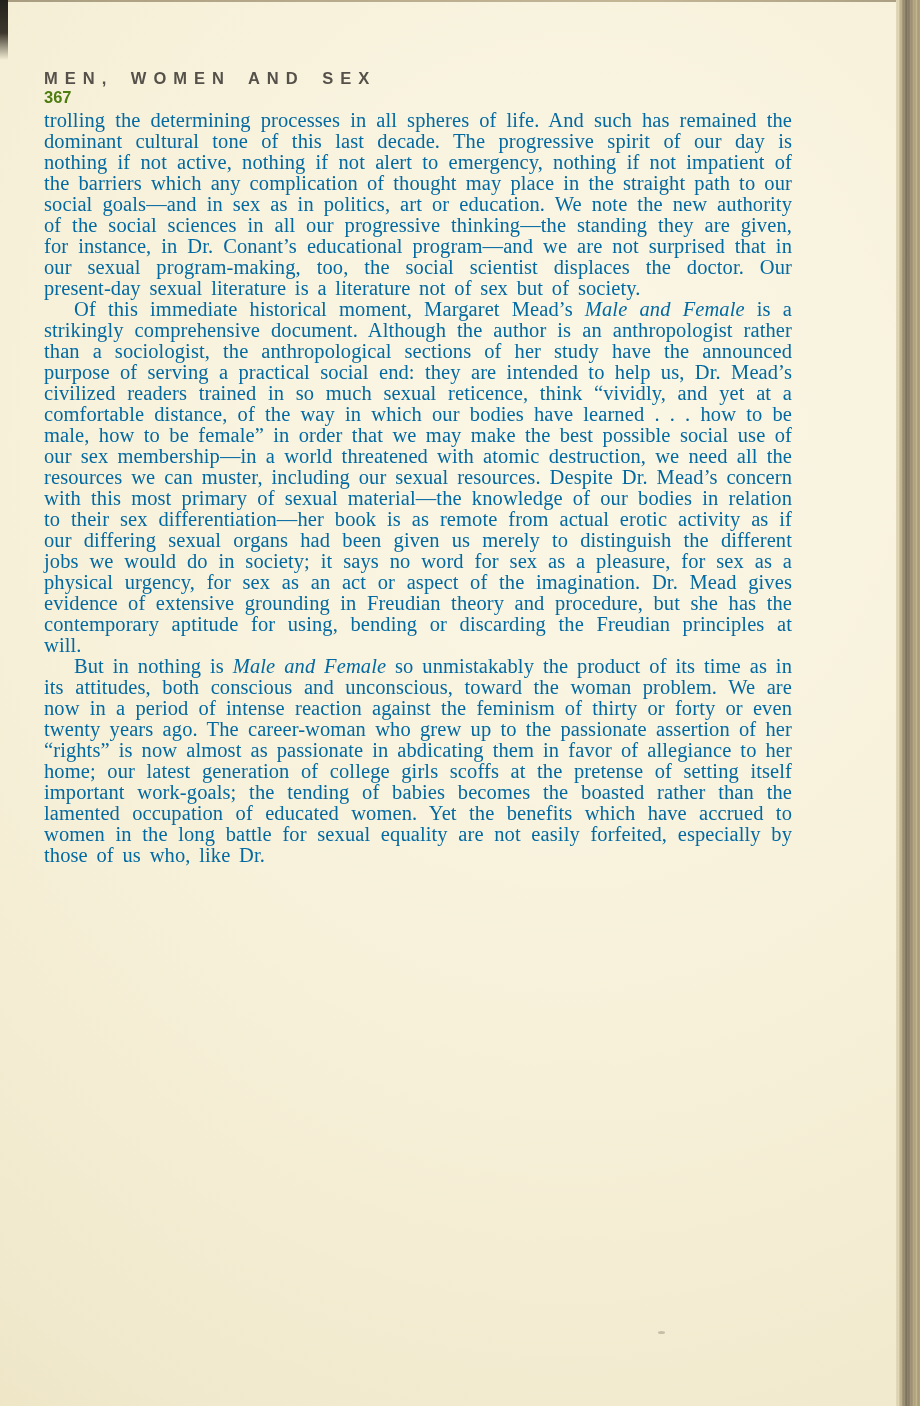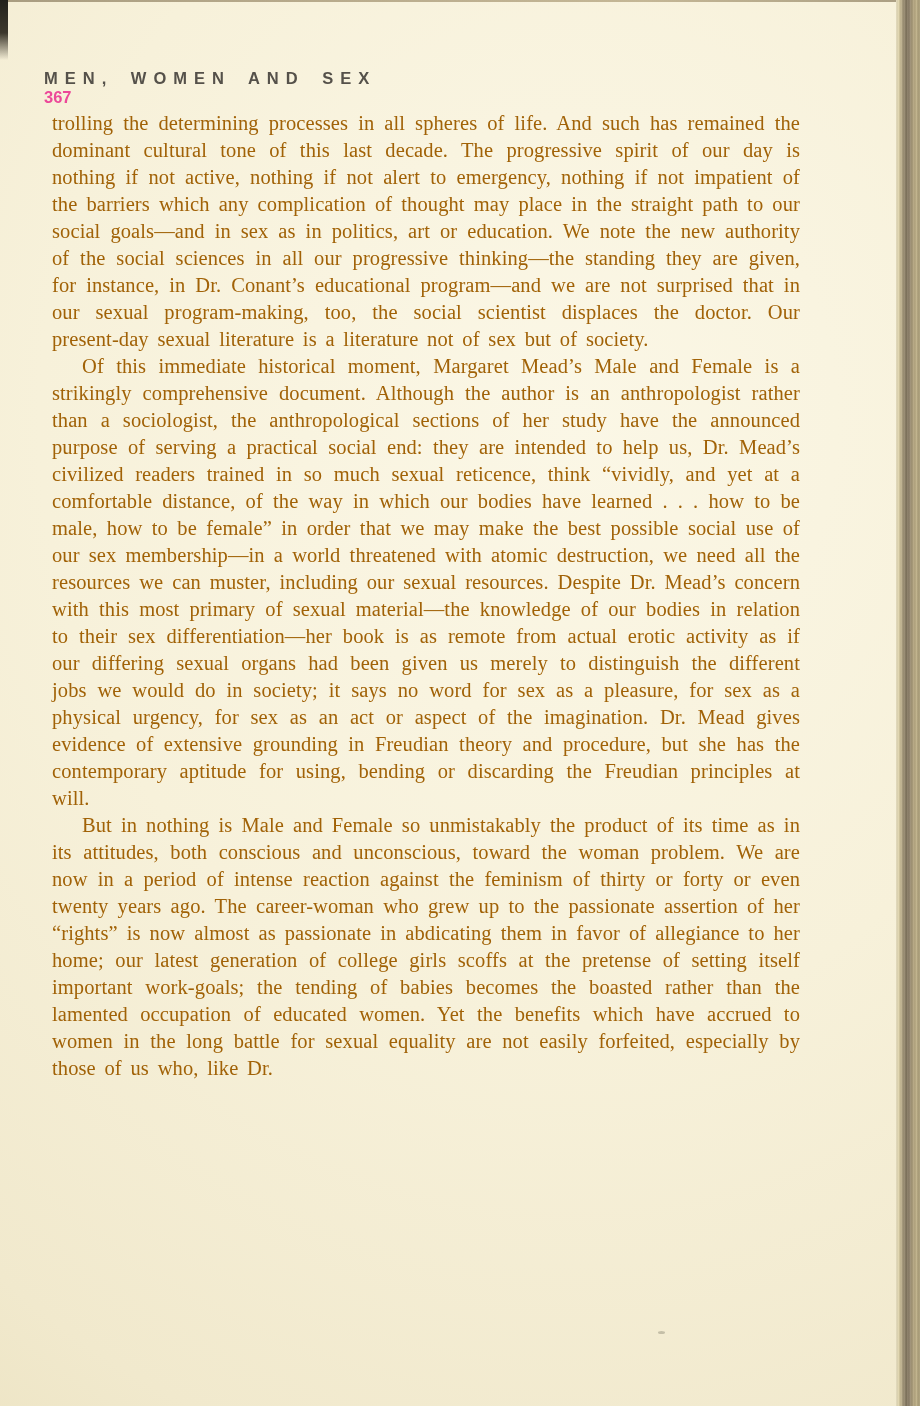--- a/index.html
+++ b/index.html
@@ -63,44 +63,45 @@
     font-size: 16.5px;
     font-weight: 600;
     letter-spacing: 7px;
     word-spacing: 6px;
     color: #55514a;
   }
   .folio {
     font-family: "Liberation Sans", sans-serif;
     font-size: 16.5px;
     font-weight: 700;
-    color: #ec4899;
+    color: #4d7c0f;
     margin-right: 10px;
   }
 
   .text-block {
     position: absolute;
     top: 110px;
-    left: 52px;
+    left: 44px;
     width: 748px;
-    color: #a16207;
+    color: #0369a1;
     font-size: 20.5px;
-    line-height: 27px;
+    line-height: 21px;
     text-align: justify;
     word-spacing: 3.5px;
     letter-spacing: 0.1px;
   }
   .para {
     margin: 0;
     padding: 0;
   }
   .para.indent {
     text-indent: 30px;
   }
   .ital {
+    font-style: italic;
   }
 
   
   .scan-speck {
     position: absolute;
     left: 658px;
     top: 1331px;
     width: 7px;
     height: 3px;
     background: #b9b49e;

